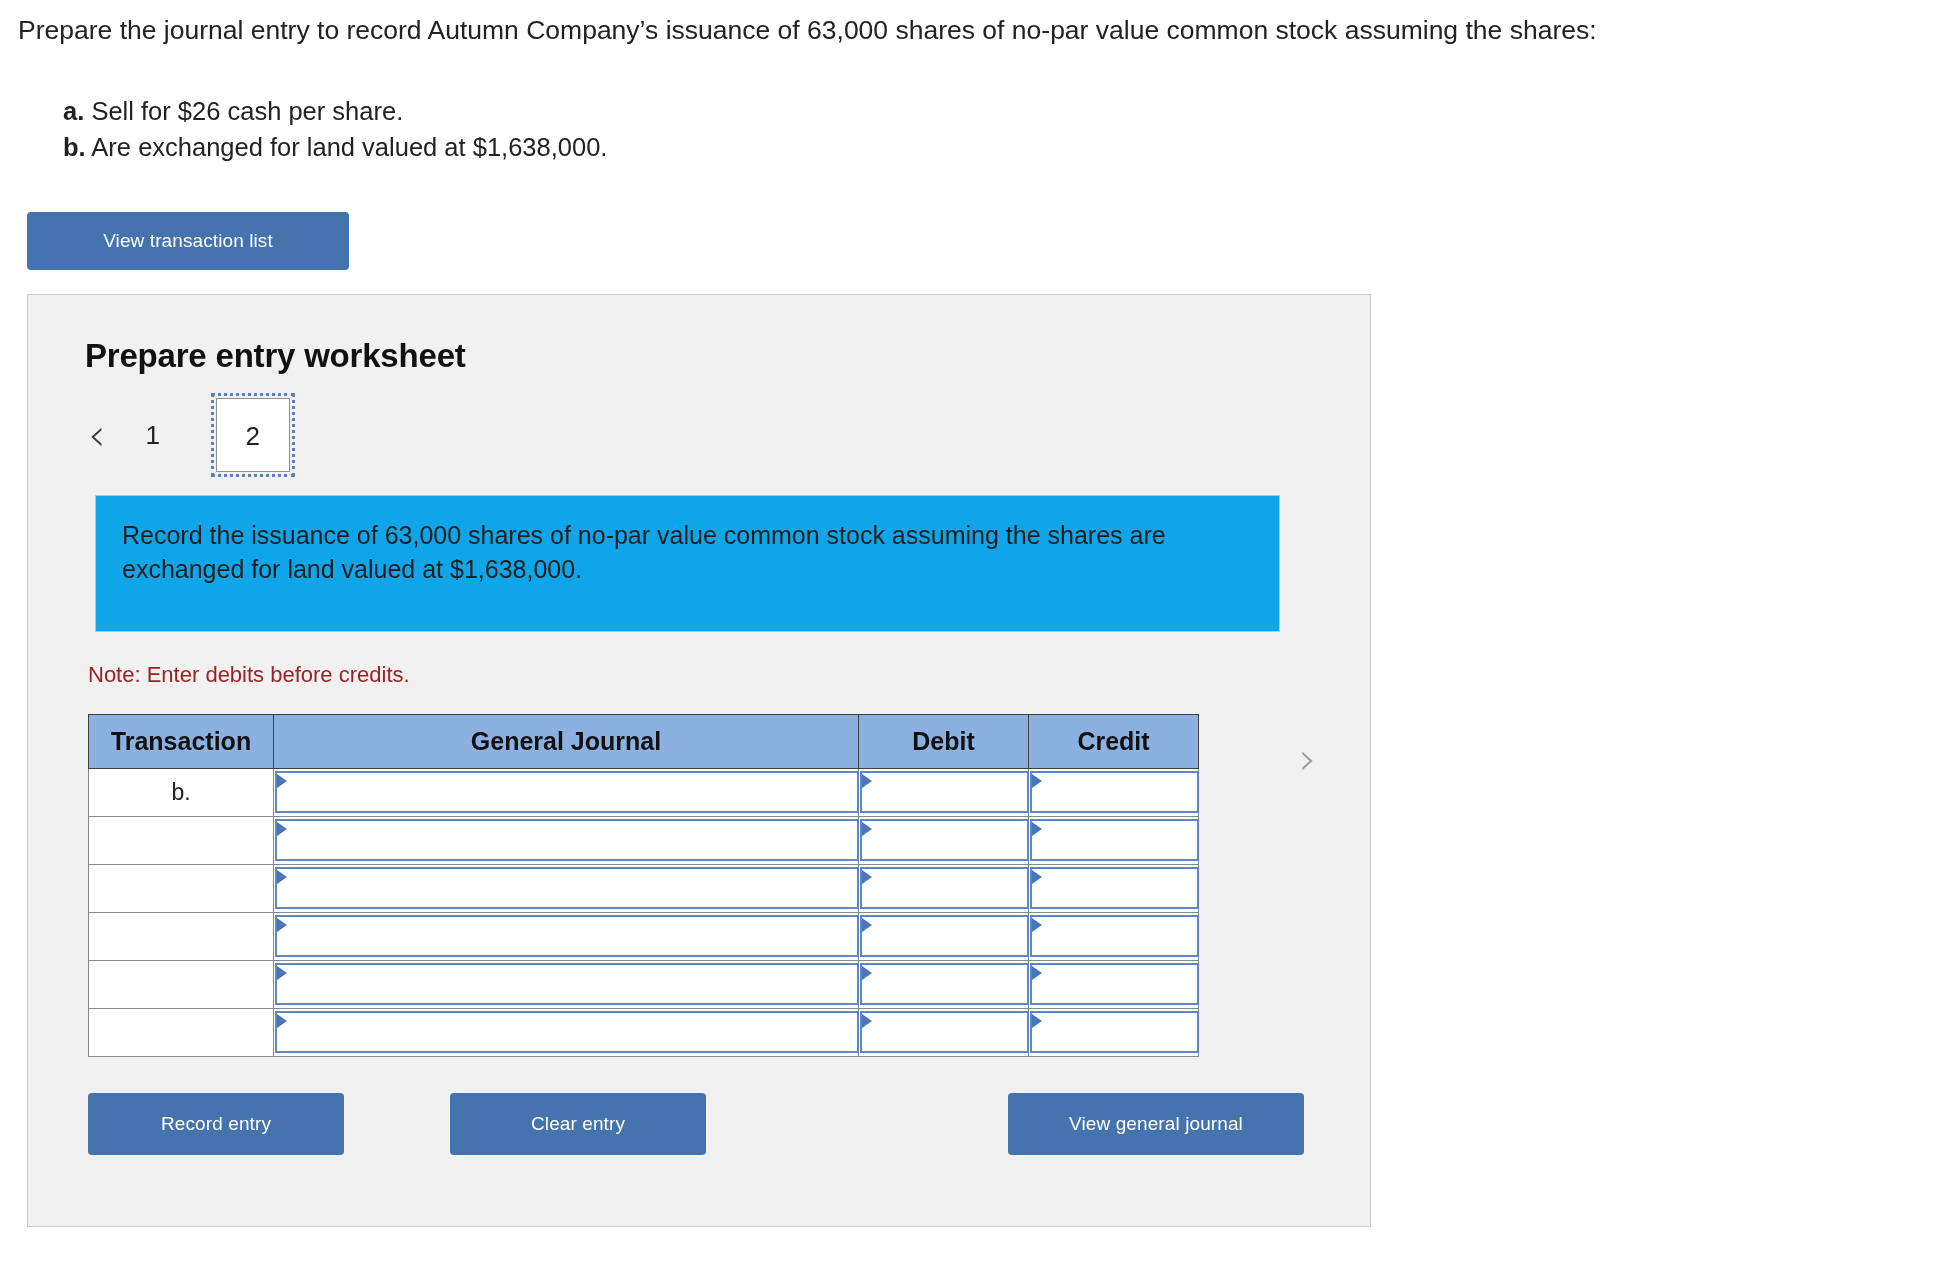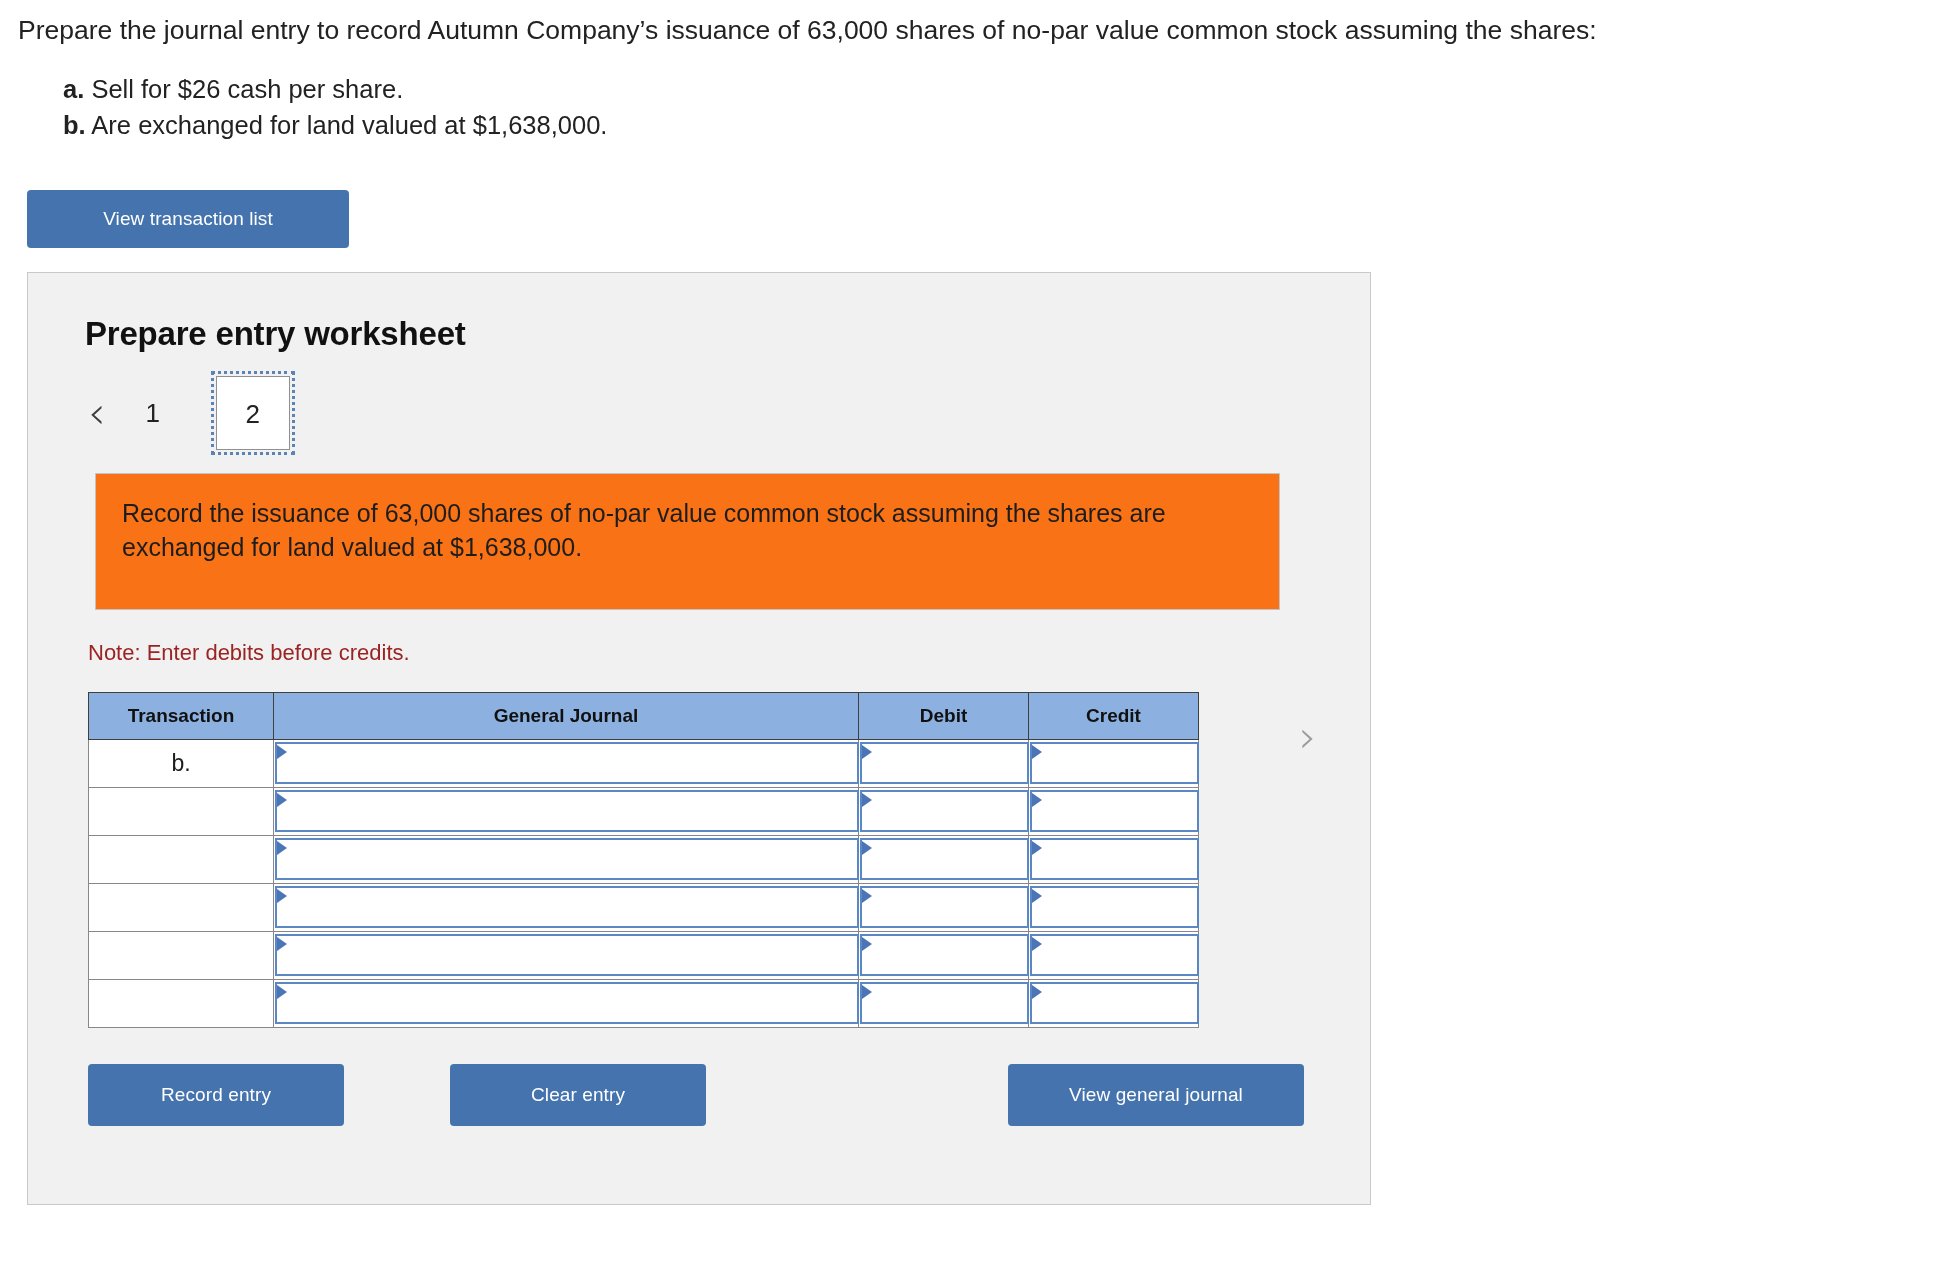--- a/index.html
+++ b/index.html
@@ -20,21 +20,21 @@
   .prompt-wrap {
     padding: 14px 28px 0 18px;
   }
   .prompt-line {
     font-size: 26.5px;
     line-height: 1.25;
     color: #222222;
     white-space: nowrap;
   }
   .sub-list {
-    margin-top: 24px;
+    margin-top: 46px;
     padding-left: 45px;
   }
   .sub-item {
     font-size: 25.5px;
     line-height: 1.42;
     color: #222222;
   }
   .sub-item b { font-weight: bold; }
 
   
@@ -112,21 +112,21 @@
     outline-offset: 2px;
     height: 74px;
     margin-left: 26px;
   }
 
   
   .instruction-box {
     margin: 22px 0 0 67px;
     width: 1185px;
     height: 137px;
-    background: #f97316;
+    background: #0ea5e9;
     border: 1px solid #c4c4c4;
     padding: 22px 26px;
   }
   .instruction-text {
     font-size: 25px;
     line-height: 1.38;
     color: #1d1d1d;
   }
 
   
@@ -143,21 +143,21 @@
   }
   table.journal {
     border-collapse: collapse;
     width: 1110px;
     table-layout: fixed;
   }
   table.journal th {
     background: #8cb1e0;
     border: 1px solid #3f3f3f;
     height: 47px;
-    font-size: 19px;
+    font-size: 25px;
     font-weight: bold;
     color: #111111;
     text-align: center;
     padding: 12px;
   }
   .col-transaction { width: 185px; }
   .col-general     { width: 585px; }
   .col-debit       { width: 170px; }
   .col-credit      { width: 170px; margin-left: 33px; }
 

